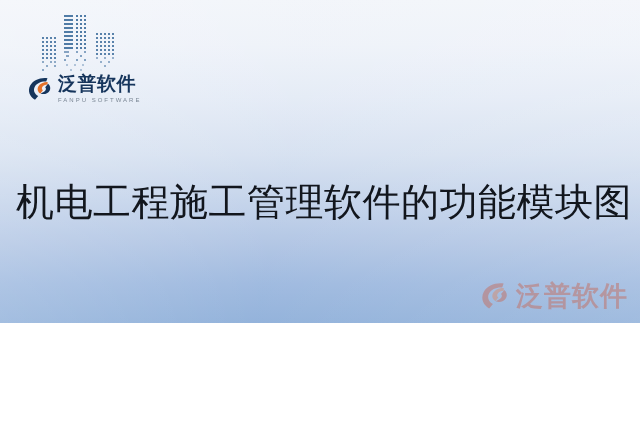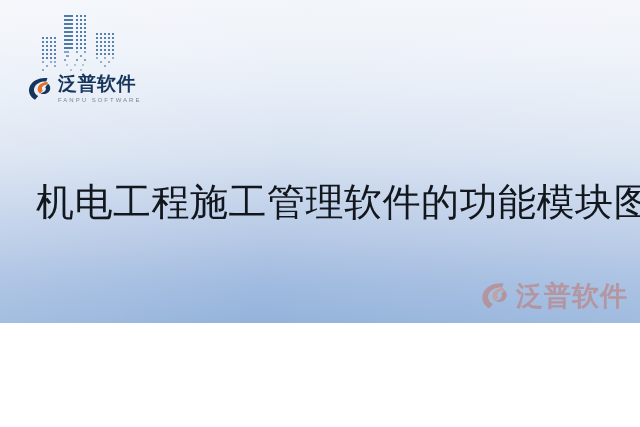--- a/index.html
+++ b/index.html
@@ -80,21 +80,21 @@
     font-weight: 400;
     color: #7b8795;
     letter-spacing: 2.0px;
     margin-top: 3px;
     white-space: nowrap;
   }
 
   
   #page-title {
     position: absolute;
-    left: 36px;
+    left: 16px;
     top: 181px;
     width: 600px;
     font-family: "Liberation Serif", "DejaVu Serif", serif;
     font-size: 38px;
     font-weight: 400;
     color: #12161d;
     letter-spacing: 0.5px;
     white-space: nowrap;
     line-height: 42px;
   }

